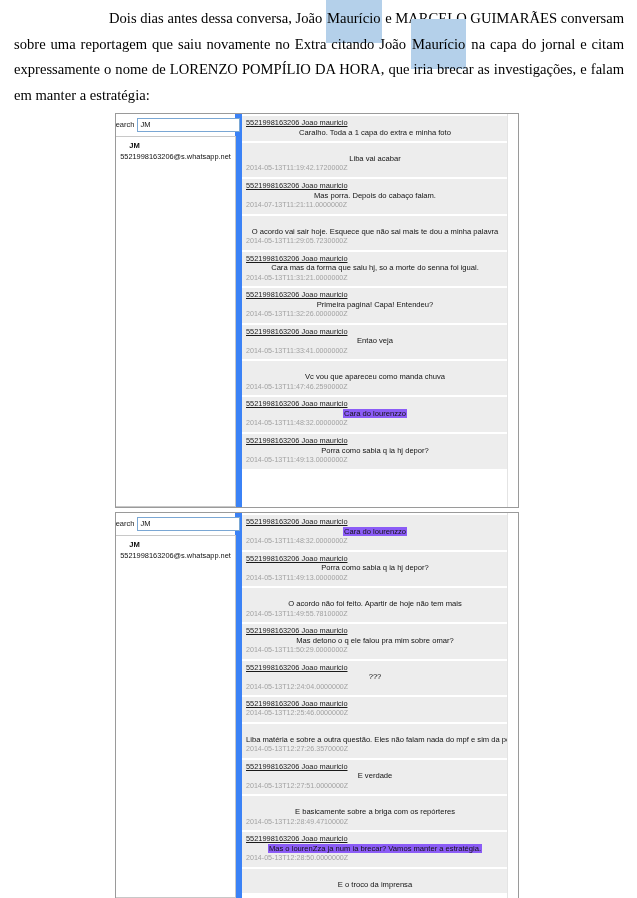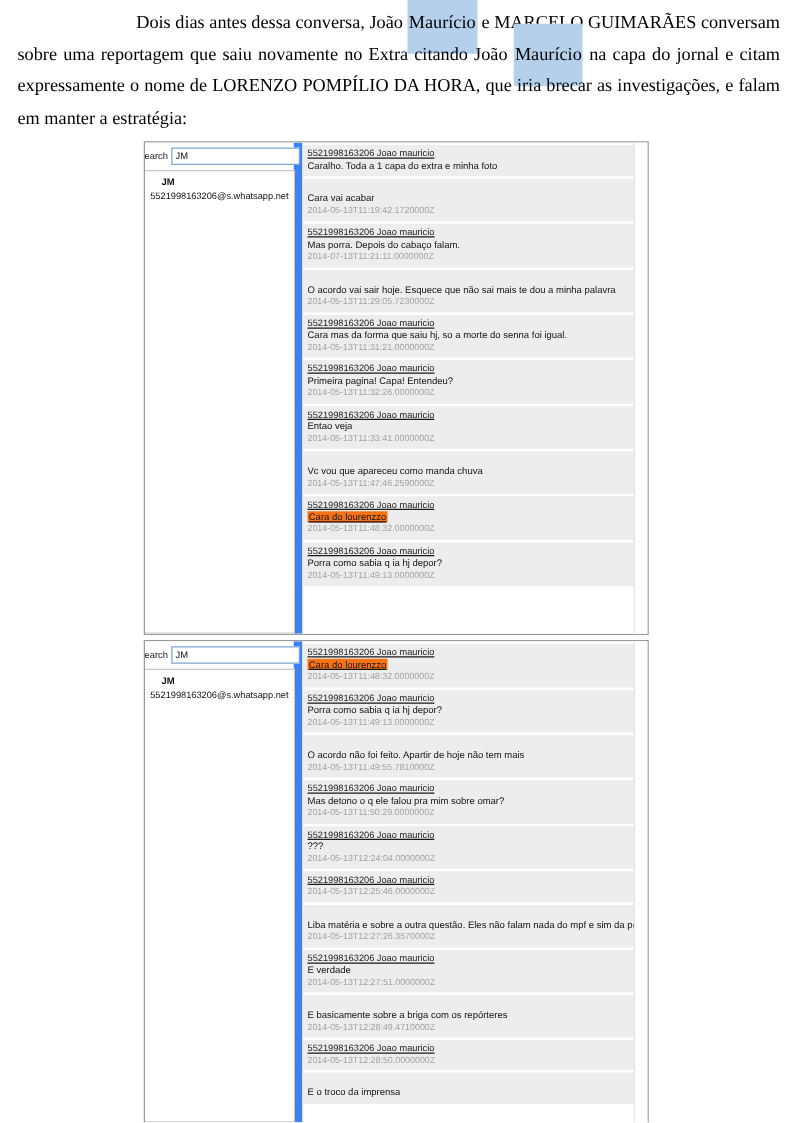--- a/index.html
+++ b/index.html
@@ -158,25 +158,25 @@
     color: #1a1a1a;
     line-height: 9.6px;
     white-space: nowrap;
     text-decoration: underline;
   }
   .msg-text {
     font-size: 7.6px;
     color: #121212;
     line-height: 10.4px;
     white-space: nowrap;
+    text-align: center;
   }
   .msg-text .hl-yellow {
-    background: #f97316;
+    background: #8b5cf6;
     padding: 0 1px;
-    text-decoration: underline;
   }
   .msg-time {
     font-size: 7.1px;
     color: #a2a2a2;
     line-height: 9.6px;
     white-space: nowrap;
   }
 
   
   .scrollbar {
@@ -217,21 +217,21 @@
       </div>
     </div>
   </div>
   <div class="panel-right">
     <div class="msg-scroll" id="msgs-1">
         <div class="msg">
           <div class="msg-sender">5521998163206 Joao mauricio</div>
           <div class="msg-text">Caralho. Toda a 1 capa do extra e minha foto</div>
         </div>
         <div class="msg incoming">
-          <div class="msg-text">Cara vai acabar</div>
+          <div class="msg-text">Liba vai acabar</div>
           <div class="msg-time">2014-05-13T11:19:42.1720000Z</div>
         </div>
         <div class="msg">
           <div class="msg-sender">5521998163206 Joao mauricio</div>
           <div class="msg-text">Mas porra. Depois do cabaço falam.</div>
           <div class="msg-time">2014-07-13T11:21:11.0000000Z</div>
         </div>
         <div class="msg incoming">
           <div class="msg-text">O acordo vai sair hoje. Esquece que não sai mais te dou a minha palavra</div>
           <div class="msg-time">2014-05-13T11:29:05.7230000Z</div>
@@ -323,20 +323,21 @@
           <div class="msg-sender">5521998163206 Joao mauricio</div>
           <div class="msg-text">E verdade</div>
           <div class="msg-time">2014-05-13T12:27:51.0000000Z</div>
         </div>
         <div class="msg incoming">
           <div class="msg-text">E basicamente sobre a briga com os repórteres</div>
           <div class="msg-time">2014-05-13T12:28:49.4710000Z</div>
         </div>
         <div class="msg">
           <div class="msg-sender">5521998163206 Joao mauricio</div>
+          <div class="msg-text"><span class="hl-yellow">Mas o lourenZza ja num ia brecar? Vamos manter a estratégia.</span></div>
           <div class="msg-time">2014-05-13T12:28:50.0000000Z</div>
         </div>
         <div class="msg incoming">
           <div class="msg-text">E o troco da imprensa</div>
         </div>
       </div>
     <div class="scrollbar">
       <div class="scrollbar-thumb"></div>
     </div>
   </div>

